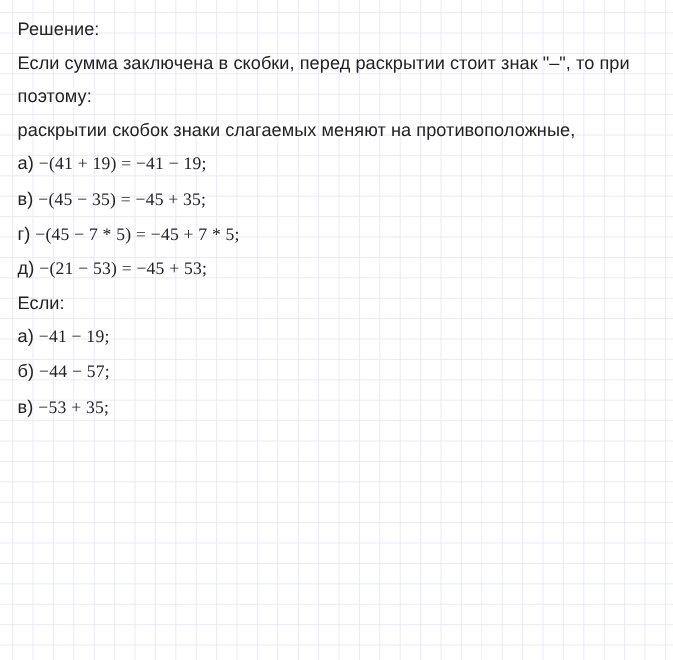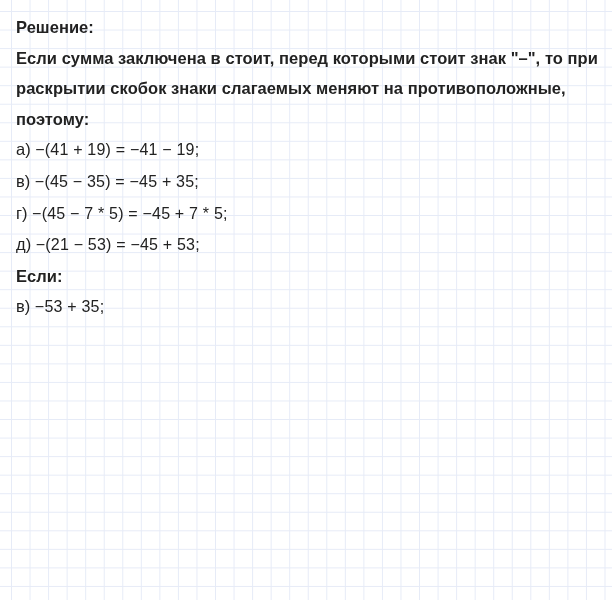--- a/index.html
+++ b/index.html
@@ -23,59 +23,64 @@
       position: absolute;
       left: 16px;
       top: 12px;
       width: 590px;
     }
     .line {
       font-size: 16.5px;
       line-height: 30.6px;
       white-space: nowrap;
       letter-spacing: 0.05px;
-      font-weight: bold;
     }
     .item {
       font-size: 16.5px;
       line-height: 30.6px;
       white-space: nowrap;
     }
     .label {
       font-family: "Liberation Sans", "DejaVu Sans", sans-serif;
     }
     .math {
-      font-family: Liberation Sans, sans-serif;
+      font-family: Liberation Serif, serif;
       font-size: 16px;
       letter-spacing: 0.2px;
     }
   </style>
 </head>
 <body>
 
 <div class="doc">
 
   <div class="line">Решение:</div>
 
-  <div class="line">Если сумма заключена в стоит, перед которыми стоит знак "–", то при</div>
+  <div class="line">Если сумма заключена в скобки, перед раскрытии стоит знак "–", то при</div>
+  <div class="line">поэтому:</div>
   <div class="line">раскрытии скобок знаки слагаемых меняют на противоположные,</div>
-  <div class="line">поэтому:</div>
 
   <div class="item">
     <span class="label">а) </span><span class="math">−(41 + 19) = −41 − 19;</span>
   </div>
   <div class="item">
     <span class="label">в) </span><span class="math">−(45 − 35) = −45 + 35;</span>
   </div>
   <div class="item">
     <span class="label">г) </span><span class="math">−(45 − 7 * 5) = −45 + 7 * 5;</span>
   </div>
   <div class="item">
     <span class="label">д) </span><span class="math">−(21 − 53) = −45 + 53;</span>
   </div>
 
   <div class="line">Если:</div>
 
   <div class="item">
+    <span class="label">а) </span><span class="math">−41 − 19;</span>
+  </div>
+  <div class="item">
+    <span class="label">б) </span><span class="math">−44 − 57;</span>
+  </div>
+  <div class="item">
     <span class="label">в) </span><span class="math">−53 + 35;</span>
   </div>
 
 </div>
 
 </body></html>

